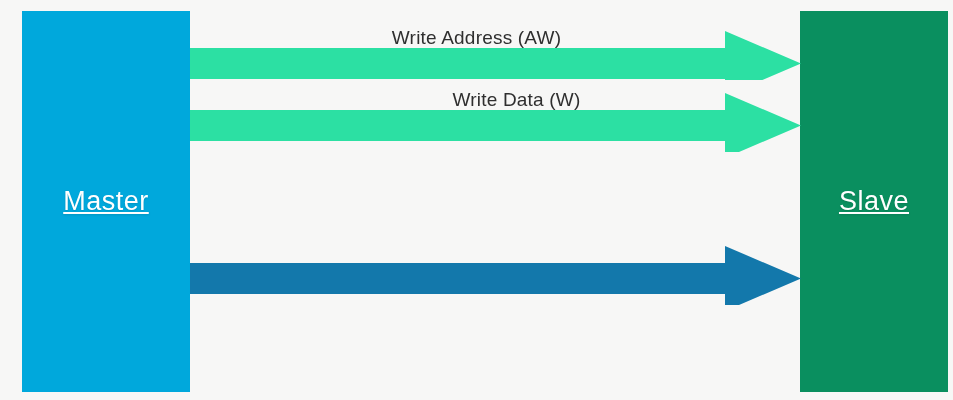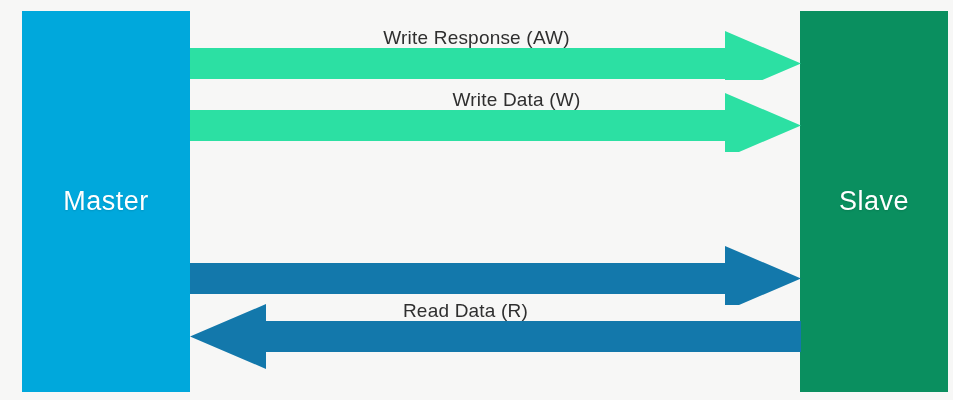--- a/index.html
+++ b/index.html
@@ -27,20 +27,21 @@
     justify-content: center;
     box-sizing: border-box;
   }
   .endpoint-label {
     color: #ffffff;
     font-size: 27px;
     font-weight: 400;
     letter-spacing: 0.5px;
     text-shadow: 0 1px 2px rgba(0,0,0,0.12);
     white-space: nowrap;
+    text-decoration: underline;
   }
   #master-box {
     left: 22px;
     top: 11px;
     width: 168px;
     height: 381px;
     background: #00a8dc;
   }
   #slave-box {
     left: 800px;
@@ -85,37 +86,31 @@
   </div>
 
   <div class="endpoint-box" id="slave-box">
     <span class="endpoint-label">Slave</span>
   </div>
 
   <div class="channel" style="top:0;height:80px;">
     <svg class="channel-arrow" width="953" height="80" viewBox="0 0 953 80">
       <path d="M 190,48 L 725,48 L 725,31 L 801,63.5 L 725,96 L 725,79 L 190,79 Z" fill="#2ce0a3"></path>
     </svg>
-    <div class="channel-label" style="top:27px;">Write Response (AW)</div>
+    <div class="channel-label" style="top:27px;">Write Address (AW)</div>
   </div>
 
   <div class="channel" style="top:62px;height:80px;">
     <svg class="channel-arrow" width="953" height="90" viewBox="0 0 953 90">
       <path d="M 190,48 L 725,48 L 725,31 L 801,63.5 L 725,96 L 725,79 L 190,79 Z" fill="#2ce0a3"></path>
     </svg>
     <div class="channel-label" style="top:27px;padding-left:40px;">Write Data (W)</div>
   </div>
 
 
   <div class="channel" style="top:215px;height:90px;">
     <svg class="channel-arrow" width="953" height="90" viewBox="0 0 953 90">
       <path d="M 190,48 L 725,48 L 725,31 L 801,63.5 L 725,96 L 725,79 L 190,79 Z" fill="#1378ab"></path>
     </svg>
   </div>
 
-  <div class="channel" style="top:273px;height:100px;">
-    <svg class="channel-arrow" width="953" height="100" viewBox="0 0 953 100">
-      <path d="M 801,48 L 266,48 L 266,31 L 190,63.5 L 266,96 L 266,79 L 801,79 Z" fill="#1378ab"></path>
-    </svg>
-    <div class="channel-label label-shift-left" style="top:27px;">Read Data (R)</div>
-  </div>
 
 </div>
 
 </body></html>

